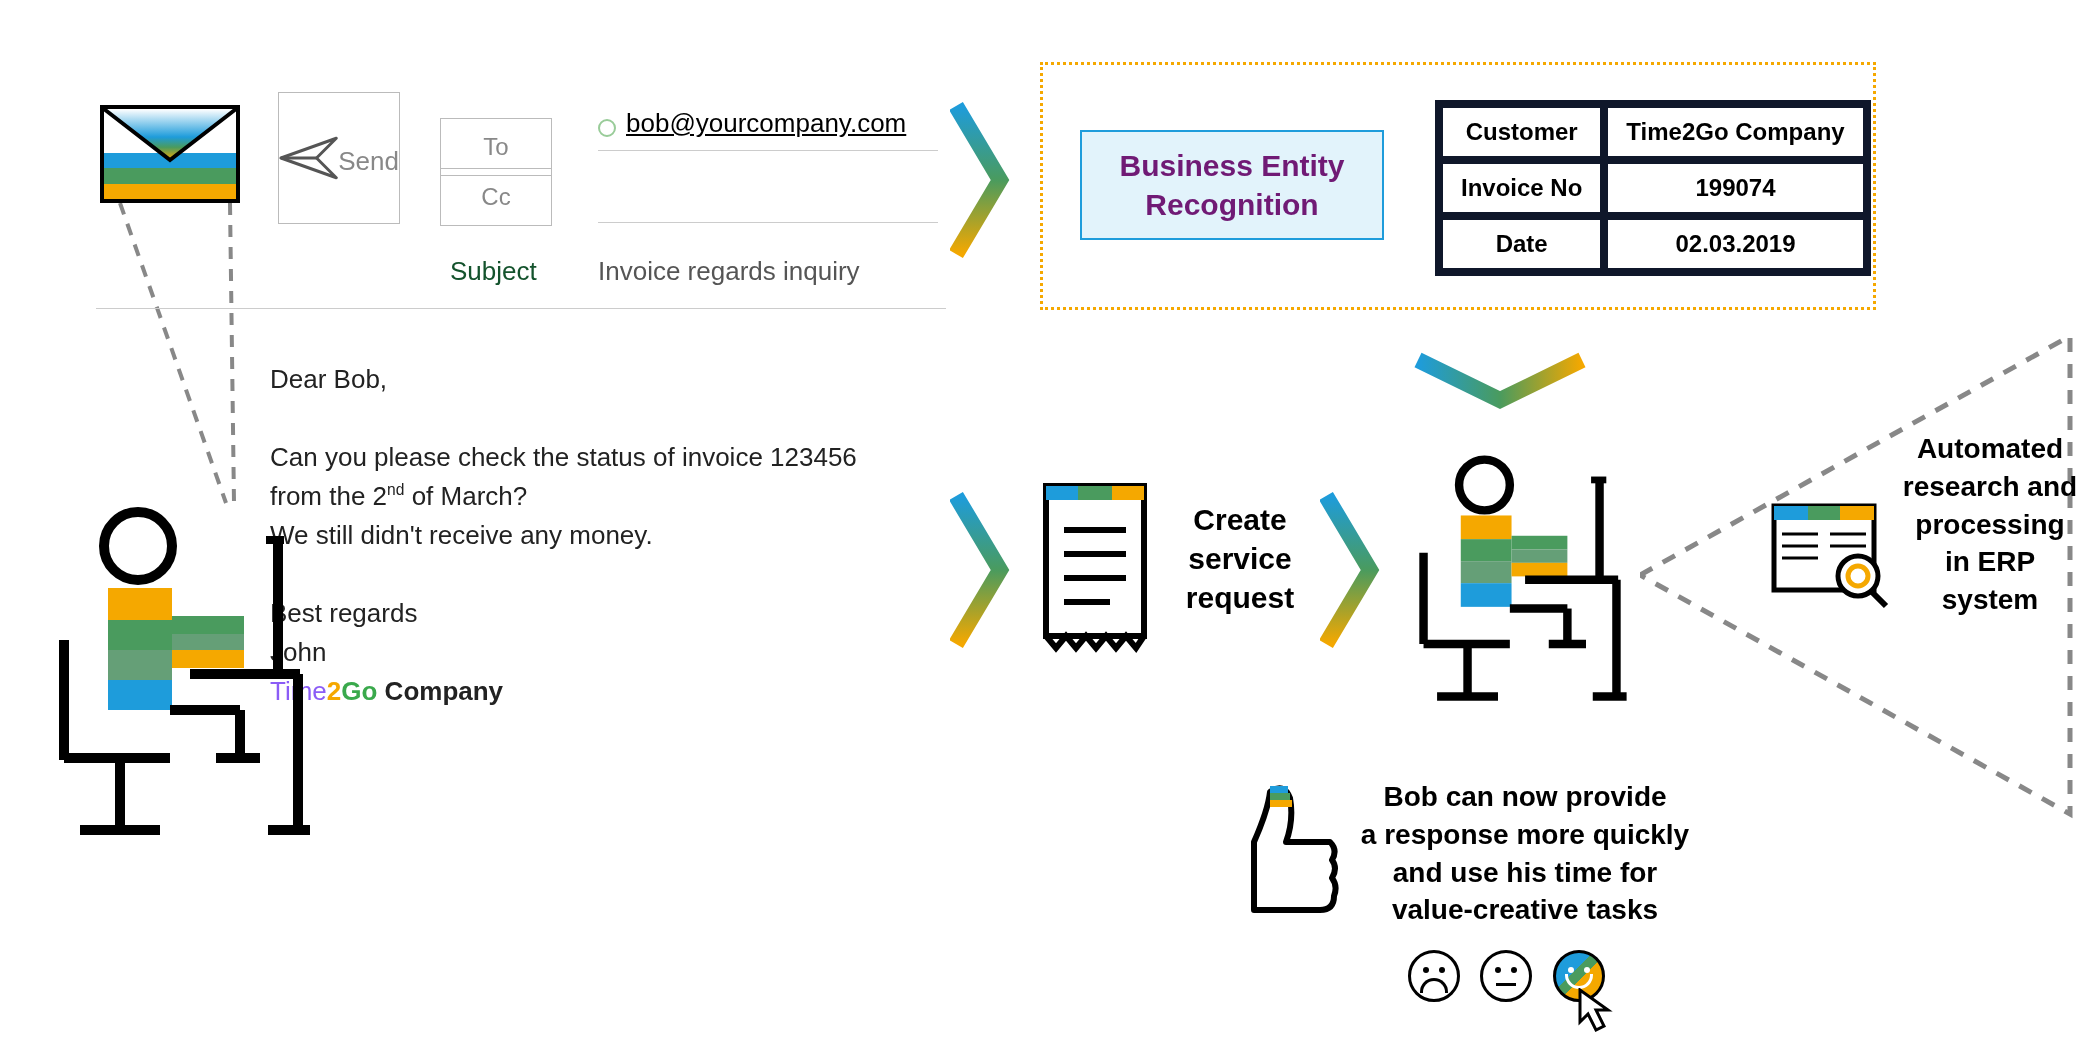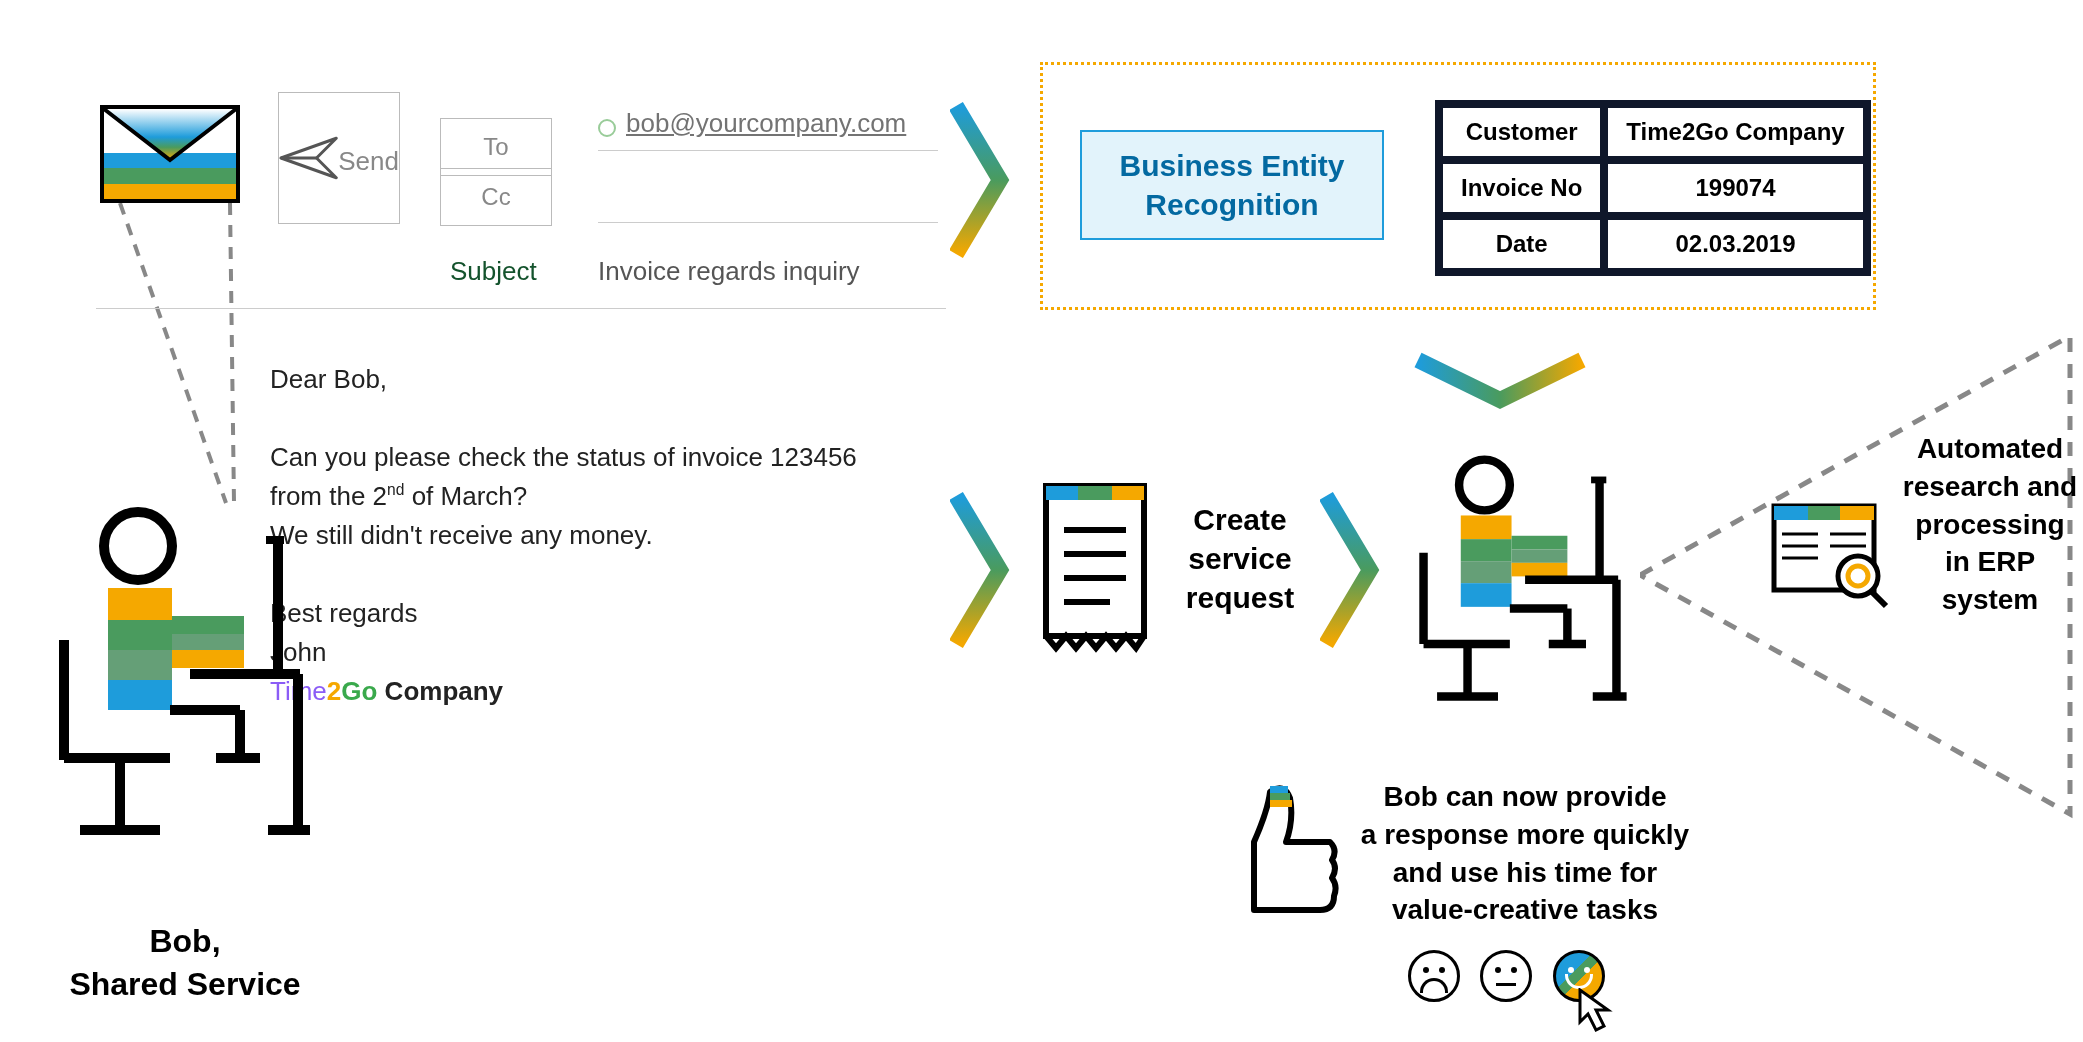--- a/index.html
+++ b/index.html
@@ -5,33 +5,33 @@
   html,body{margin:0;padding:0;background:#fff;font-family:"Segoe UI",Arial,sans-serif;color:#000;}
   .stage{position:relative;width:2083px;height:1042px;}
   .abs{position:absolute;}
 
   
   .send-box{border:1px solid #bbb;width:120px;height:130px;display:flex;flex-direction:row;align-items:center;justify-content:center;}
   .send-box span.lbl{color:#888;font-size:26px;margin-top:6px;}
   .plane{width:60px;height:48px;display:block;}
   .field{border:1px solid #bbb;width:110px;height:56px;display:flex;align-items:center;justify-content:center;color:#888;font-size:24px;}
   .subject-label{color:#14532d;font-size:26px;}
-  .to-value{color:#737373;font-size:26px;text-decoration:underline;}
+  .to-value{color:#000000;font-size:26px;text-decoration:underline;}
   .status-circle{display:inline-block;width:14px;height:14px;border:2px solid #9c9;border-radius:50%;margin-right:10px;vertical-align:middle;}
   .subject-value{color:#555;font-size:26px;}
   .thin-line{position:absolute;height:1px;background:#ccc;}
   .body-text{font-size:26px;line-height:1.5;color:#222;}
   .sig-time{color:#8b5cf6;font-weight:normal;}
   .sig-2{color:#f5a800;font-weight:bold;}
   .sig-go{color:#3aa94c;font-weight:bold;}
   sup{font-size:60%;}
 
   
   .dash-box{border:3px dotted #f5a800;}
-  .ber-box{border:2px solid #1e9cdb;background:#e2f3fb;color:#0369a1;font-weight:bold;font-size:30px;display:flex;align-items:center;justify-content:center;text-align:center;line-height:1.3;}
+  .ber-box{border:2px solid #1e9cdb;background:#e2f3fb;color:#701a75;font-weight:bold;font-size:30px;display:flex;align-items:center;justify-content:center;text-align:center;line-height:1.3;}
   .data-table{border-collapse:collapse;}
   .data-table td{border:8px solid #0f172a;padding:10px 18px;font-size:24px;font-weight:bold;text-align:center;}
 
   
   .big-label{font-weight:bold;font-size:32px;text-align:center;line-height:1.35;}
   .med-label{font-weight:bold;font-size:28px;text-align:center;line-height:1.35;}
   .step-label{font-weight:bold;font-size:30px;text-align:center;line-height:1.3;}
 
   
   .face{width:46px;height:46px;border:3px solid #000;border-radius:50%;display:inline-block;margin:0 8px;position:relative;}
@@ -124,23 +124,20 @@
     <line x1="70" y1="258" x2="70" y2="330" stroke="#000" stroke-width="10"></line>
     <line x1="30" y1="330" x2="110" y2="330" stroke="#000" stroke-width="10"></line>
 
     <line x1="140" y1="174" x2="250" y2="174" stroke="#000" stroke-width="10"></line>
     <line x1="228" y1="40" x2="228" y2="170" stroke="#000" stroke-width="10"></line>
     <line x1="216" y1="40" x2="234" y2="40" stroke="#000" stroke-width="8"></line>
     <line x1="248" y1="174" x2="248" y2="330" stroke="#000" stroke-width="10"></line>
     <line x1="218" y1="330" x2="260" y2="330" stroke="#000" stroke-width="10"></line>
     <line x1="142" y1="174" x2="142" y2="330" stroke="#000" stroke-width="10" opacity="0"></line>
   </svg>
-  <div class="abs big-label" style="left:30px;top:920px;width:310px;">
-    <span>Bob,</span><br><span>Shared Service</span>
-  </div>
 
   <svg class="abs" style="left:950px;top:100px;width:60px;height:160px;" viewBox="0 0 60 160">
     <defs>
         <linearGradient id="gc" x1="0" y1="0" x2="0" y2="1">
           <stop offset="0" stop-color="#1e9cdb"></stop>
           <stop offset=".5" stop-color="#4a9b5e"></stop>
           <stop offset="1" stop-color="#f5a800"></stop>
         </linearGradient>
       </defs>
     <polyline points="6,6 50,80 6,154" fill="none" stroke="url(#gc)" stroke-width="16" stroke-linecap="butt"></polyline>

